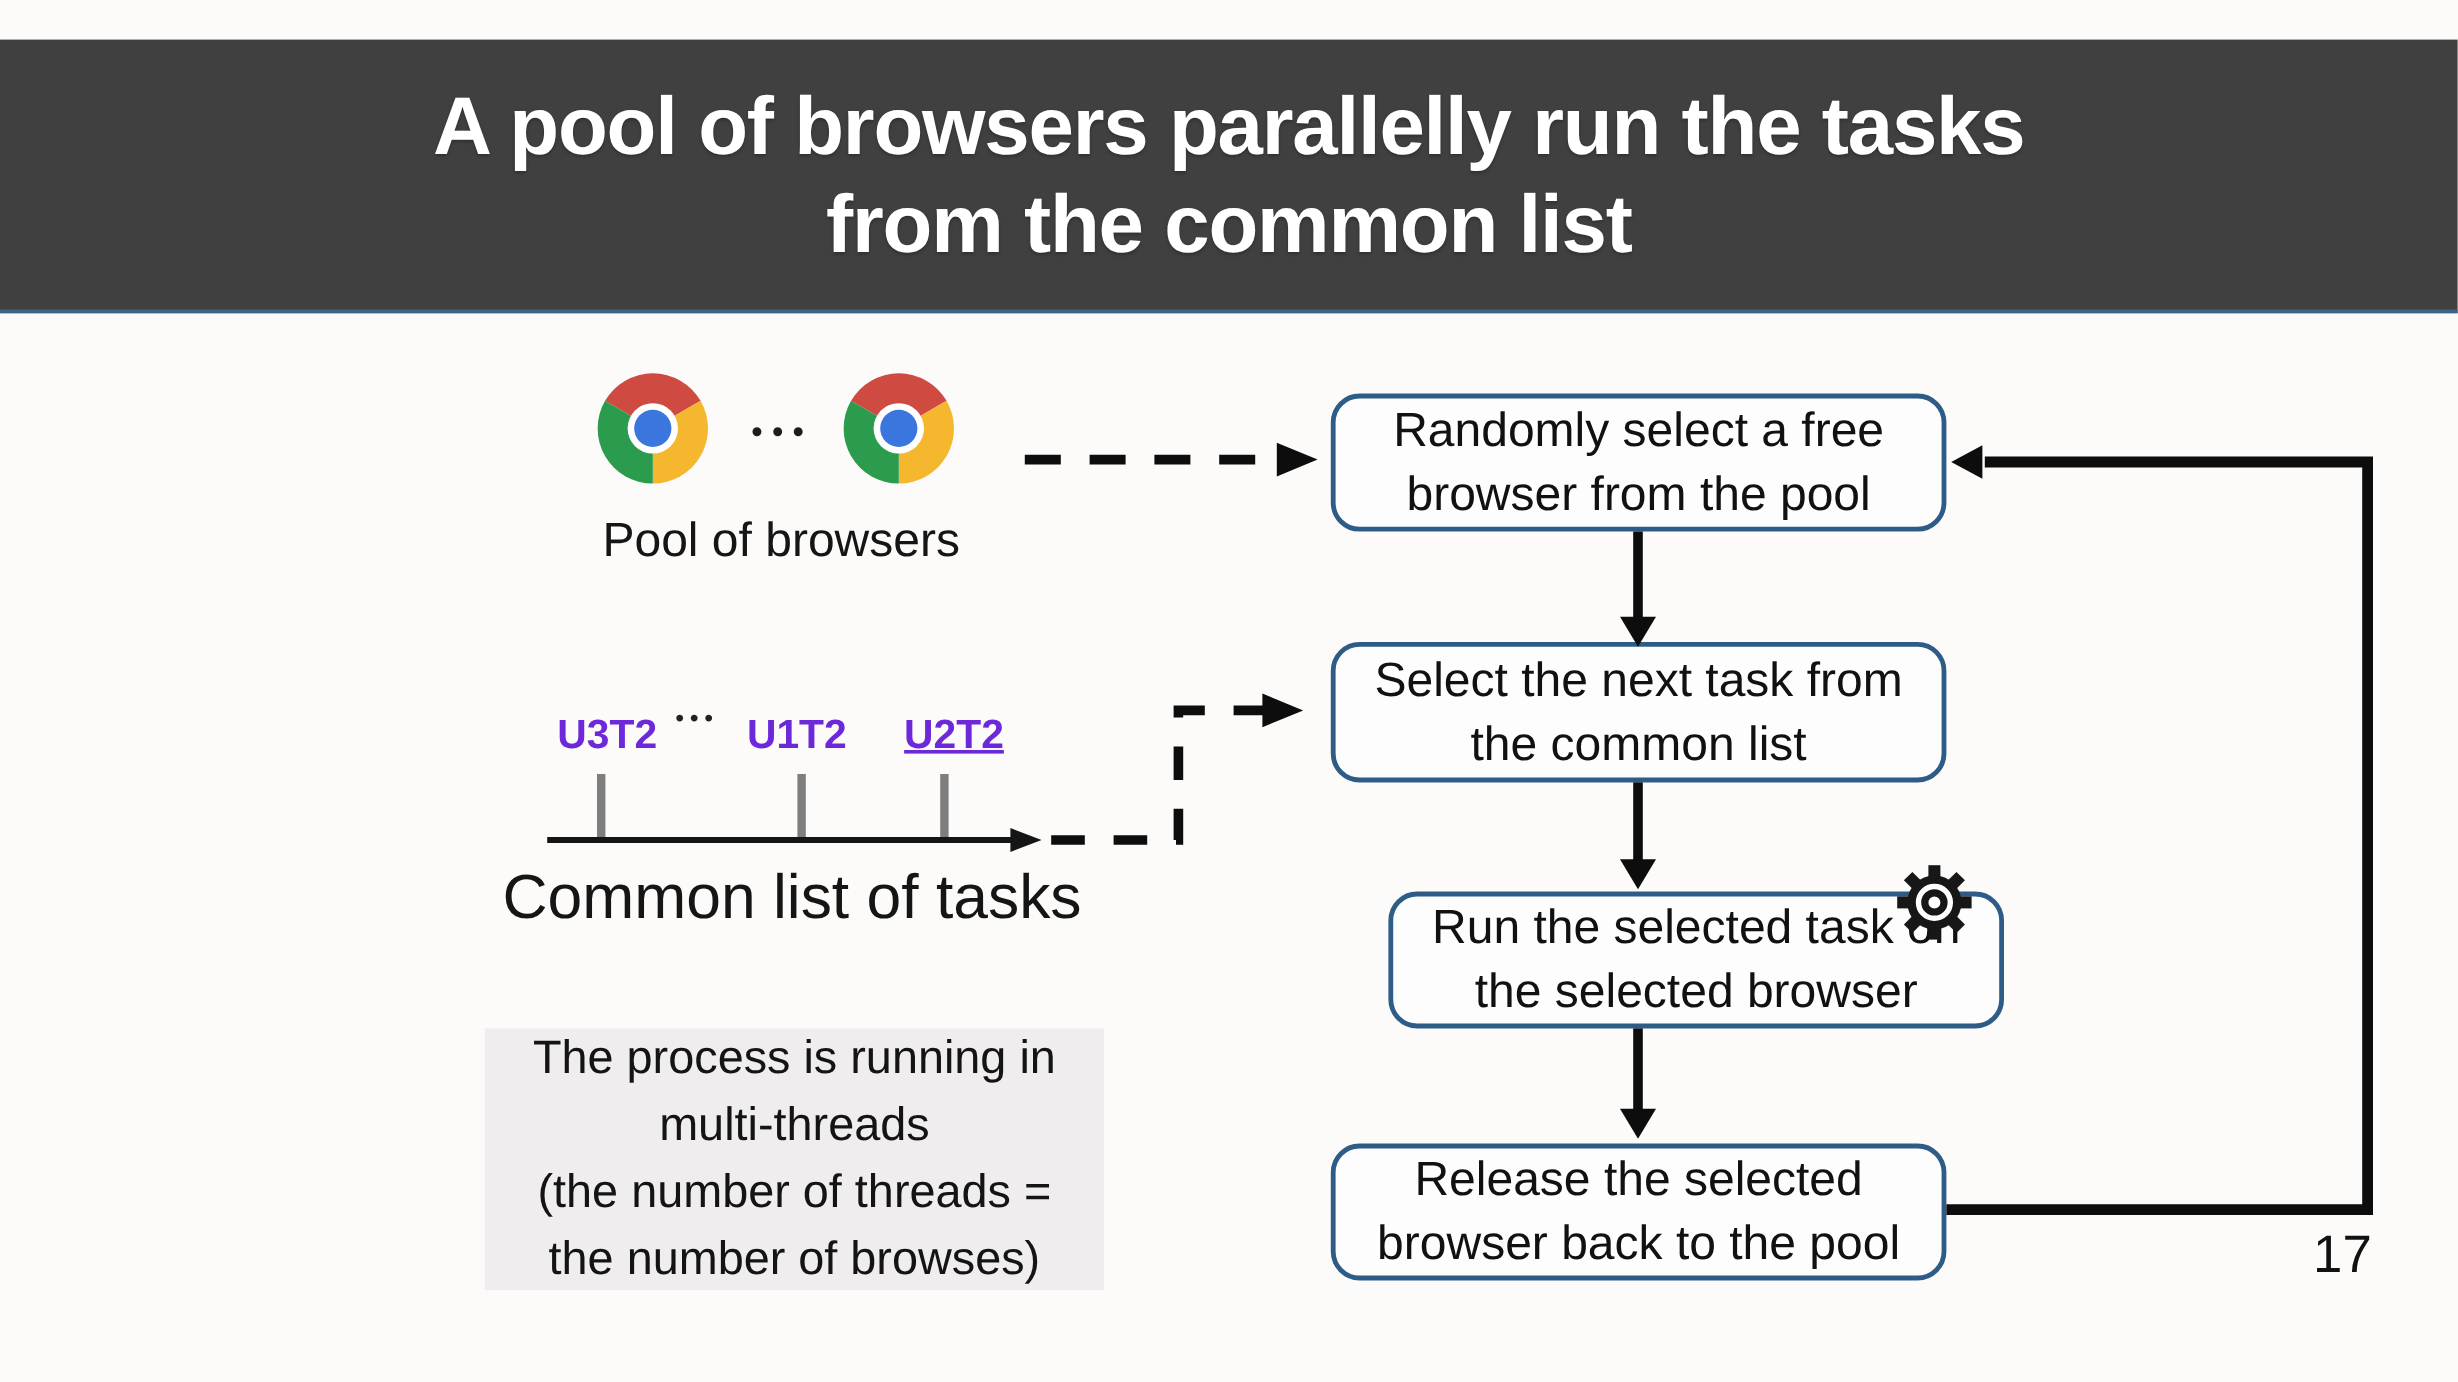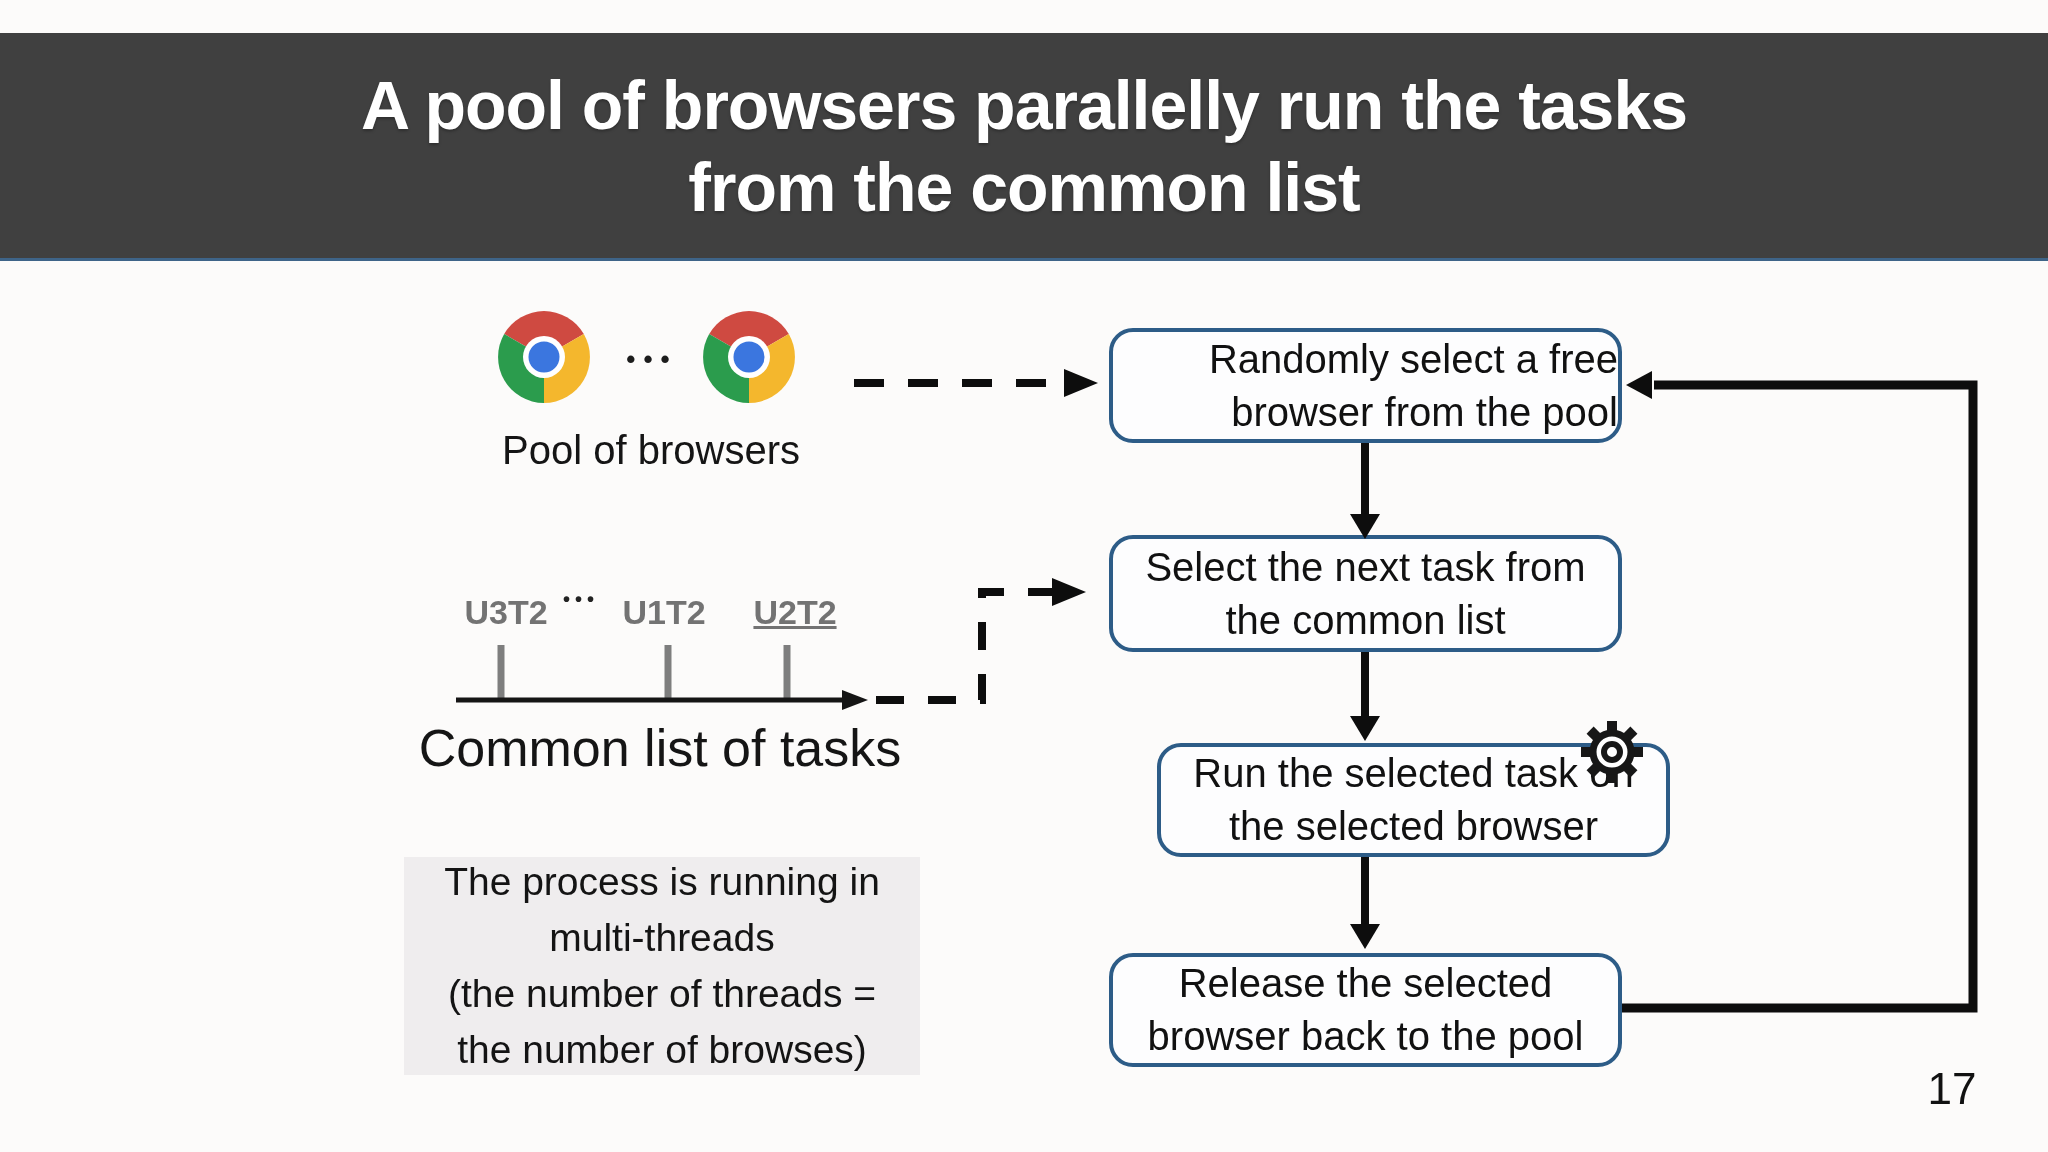--- a/index.html
+++ b/index.html
@@ -14,39 +14,39 @@
     display:flex;flex-direction:column;align-items:center;justify-content:center;
   }
   .header .t{
     color:#ffffff;font-weight:bold;font-size:68px;line-height:82px;
     letter-spacing:-1px;text-shadow:0 2px 3px rgba(0,0,0,.28);white-space:nowrap;
   }
   
   .lbl{position:absolute;transform:translateX(-50%);white-space:nowrap;}
   .pool-label{left:651px;top:428px;font-size:40px;}
   .tasklist-label{left:660px;top:718px;font-size:52px;}
-  .task-item{font-size:34px;font-weight:bold;color:#737373;top:593px;}
+  .task-item{font-size:34px;font-weight:bold;color:#6d28d9;top:593px;}
   .task-dots{font-size:20px;font-weight:bold;letter-spacing:5px;top:588px;color:#222;}
   .pool-dots{left:652px;top:344px;font-size:26px;font-weight:bold;letter-spacing:8px;color:#1c1c1c;}
-  .page-number{position:absolute;left:1952px;top:1064px;transform:translateX(-50%);font-size:44px;color:#111;}
+  .page-number{position:absolute;left:1952px;top:1021px;transform:translateX(-50%);font-size:44px;color:#111;}
   
   .note{
     position:absolute;left:404px;top:857px;width:516px;height:218px;
     background:#efedee;display:flex;flex-direction:column;align-items:center;justify-content:center;
   }
   .note div{font-size:39px;line-height:56px;text-align:center;color:#141414;}
   
   .fbox{
     position:absolute;left:1109px;width:513px;box-sizing:border-box;
     border:4px solid #2d5c87;border-radius:24px;background:#fdfdfe;
     display:flex;flex-direction:column;align-items:center;justify-content:center;
     text-align:center;z-index:2;
   }
   .fbox div{font-size:40px;line-height:53px;color:#111;white-space:nowrap;}
-  .b1{top:328px;height:115px;align-items:flex-end;}
+  .b1{top:328px;height:115px;}
   .b2{top:535px;height:117px;}
   .b3{top:743px;height:114px;margin-left:48px;}
   .b4{top:953px;height:114px;}
   
   .overlay{position:absolute;left:0;top:0;z-index:5;pointer-events:none;}
 </style>
 </head>
 <body>
 
 <div class="header">

